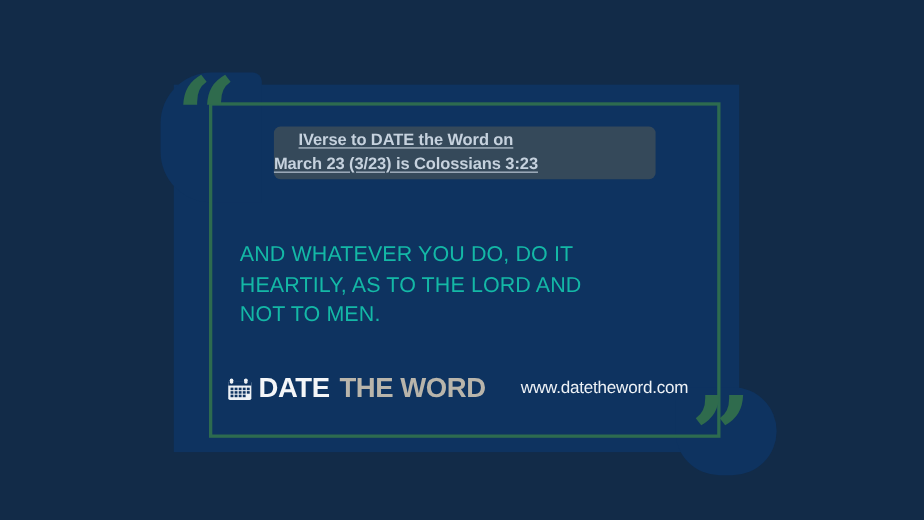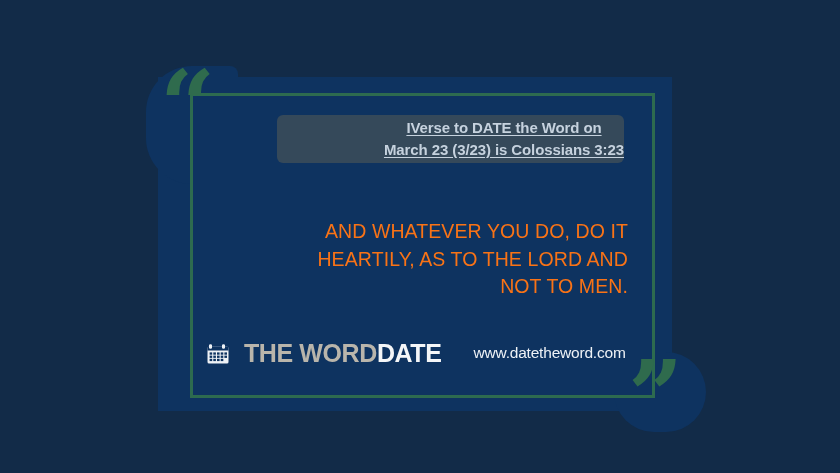--- a/index.html
+++ b/index.html
@@ -91,43 +91,42 @@
   .title-plate {
     position: absolute;
     left: 249px;
     top: 115px;
     width: 347px;
     height: 48px;
     background: #35495a;
     border-radius: 6px;
     display: flex;
     align-items: center;
-    justify-content: flex-end;
-    margin-left: 28px;
+    justify-content: flex-start;
   }
   .title-text {
     color: #c6d2de;
     font-size: 15px;
     font-weight: 700;
     line-height: 1.45;
     text-align: center;
     text-decoration: underline;
     text-underline-offset: 2px;
     white-space: pre-line;
     letter-spacing: -0.1px;
   }
 
   
   .verse-text {
     position: absolute;
     left: 218px;
     top: 218px;
     width: 410px;
-    text-align: right;
-    color: #f97316;
+    text-align: left;
+    color: #14b8a6;
     font-size: 19.5px;
     line-height: 1.42;
     letter-spacing: 0.1px;
     white-space: pre-line;
   }
 
   
   .footer-row {
     position: absolute;
     left: 206px;
@@ -207,18 +206,18 @@
           <rect x="11" y="15.6" width="2.6" height="2.3"></rect>
           <rect x="14.7" y="15.6" width="2.6" height="2.3"></rect>
           <rect x="18.4" y="15.6" width="2.6" height="2.3"></rect>
           <rect x="3.6" y="18.8" width="2.6" height="2.3"></rect>
           <rect x="7.3" y="18.8" width="2.6" height="2.3"></rect>
           <rect x="11" y="18.8" width="2.6" height="2.3"></rect>
           <rect x="14.7" y="18.8" width="2.6" height="2.3"></rect>
         </g>
       </svg>
     </span>
+    <span class="logo-word logo-date">DATE</span>
     <span class="logo-word logo-the">THE WORD</span>
-    <span class="logo-word logo-date">DATE</span>
     <span class="site-url">www.datetheword.com</span>
   </div>
 
 </div>
 
 </body></html>

